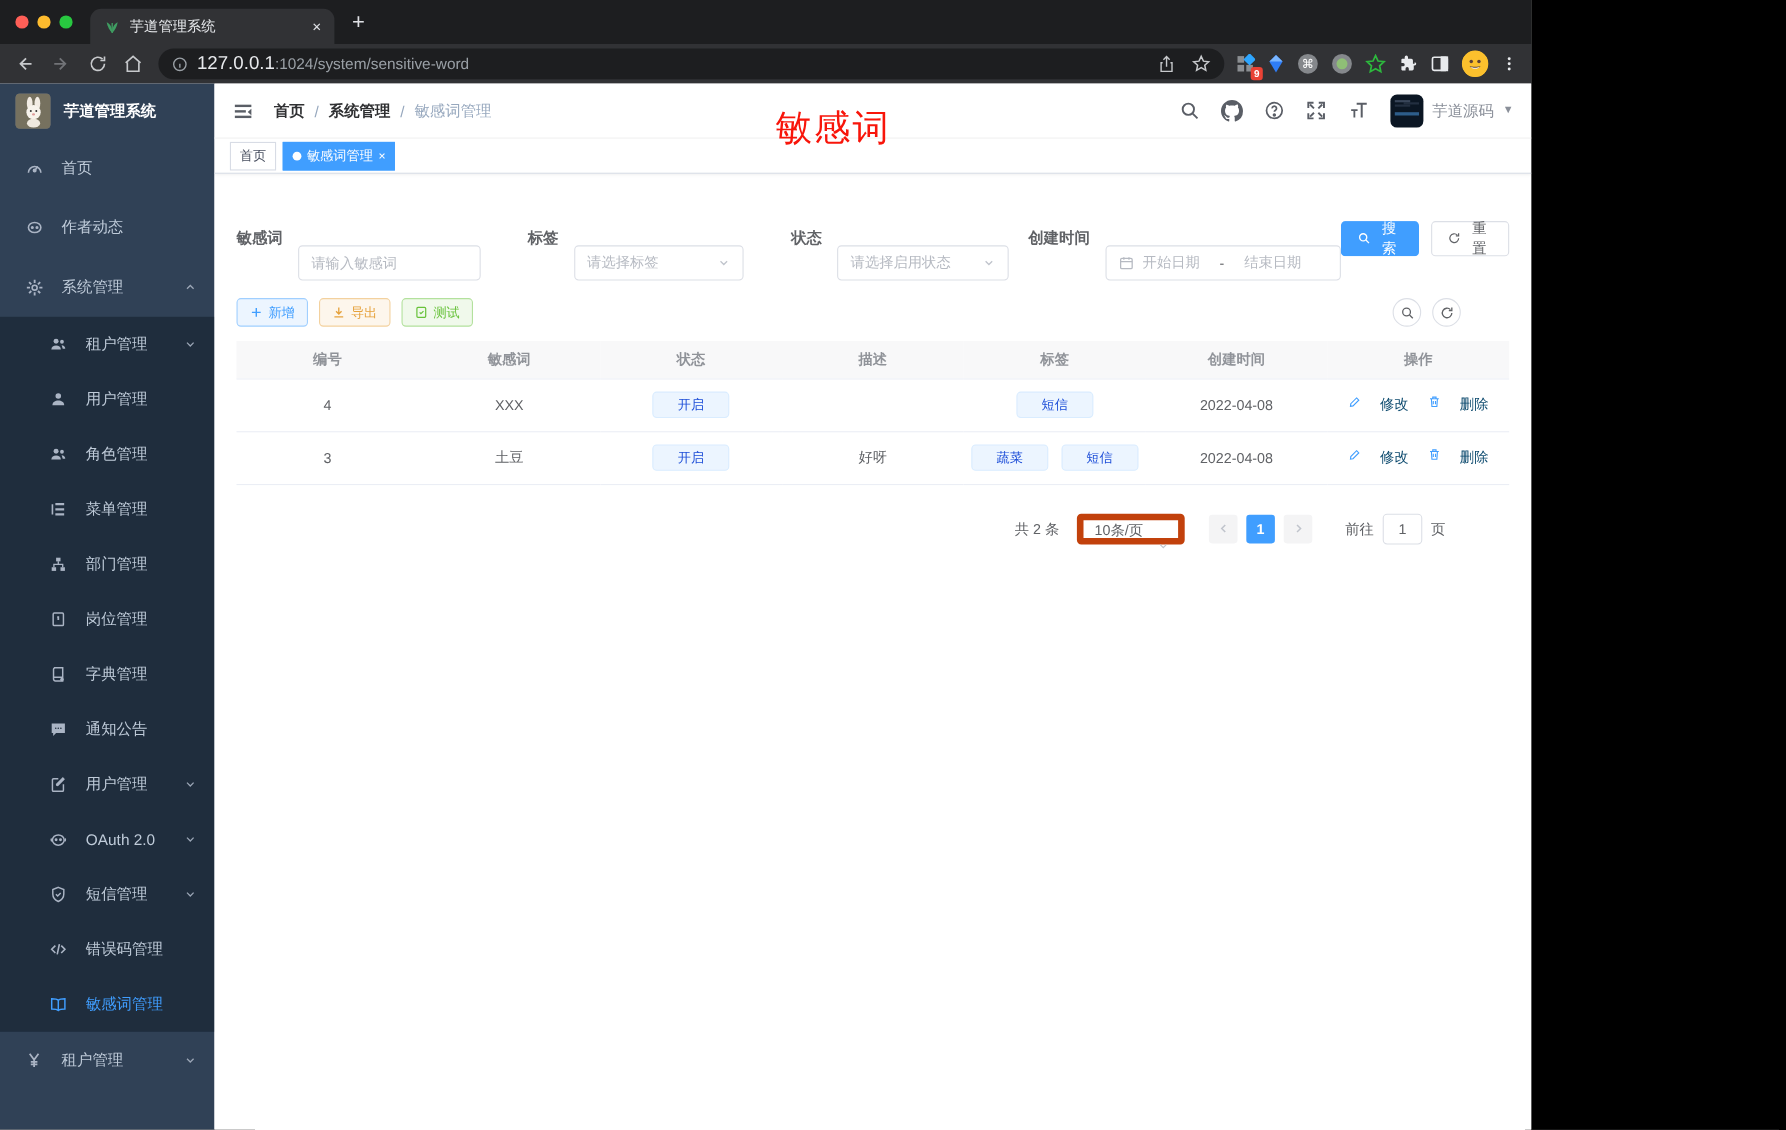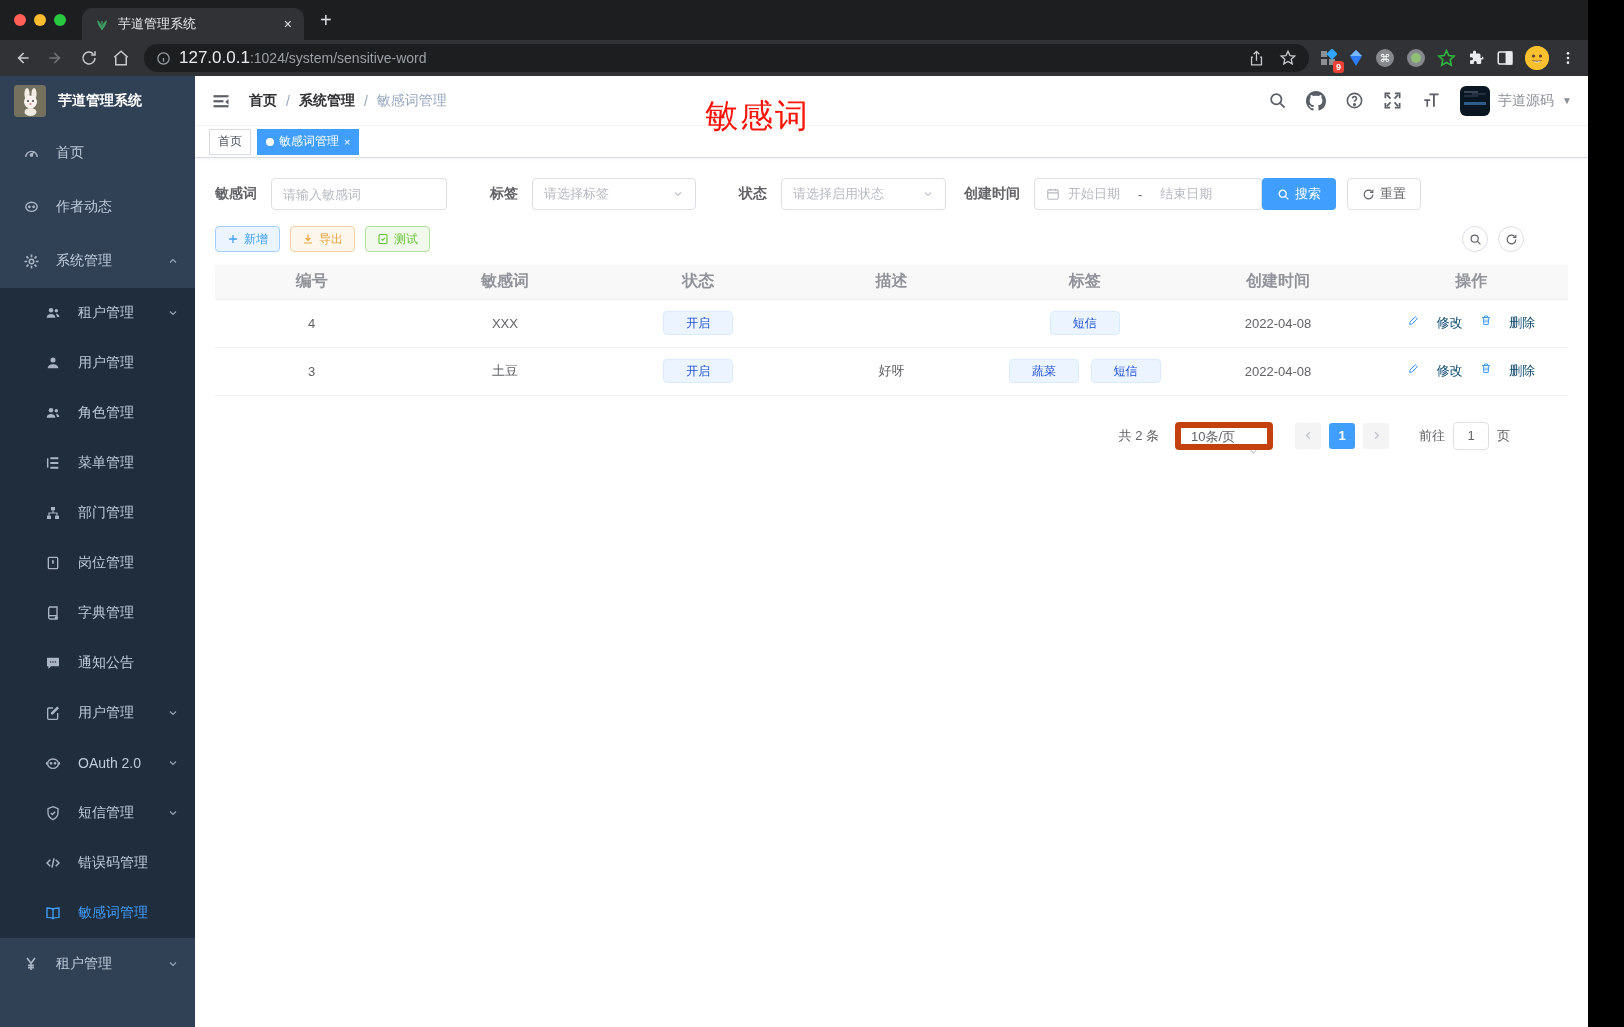--- a/index.html
+++ b/index.html
@@ -1,18 +1,18 @@
 <!DOCTYPE html>
 <html><head>
 <meta charset="utf-8">
 <style>
   * { margin:0; padding:0; box-sizing:border-box; }
   html,body { width:1624px; height:1027px; overflow:hidden; background:#000; }
   body { font-family:"Liberation Sans","DejaVu Sans",sans-serif; }
-  .page { width:1588px; height:1027px; position:relative; background:#fff; display:flex; flex-direction:column; }
+  .page { width:1392px; height:1027px; position:relative; background:#fff; display:flex; flex-direction:column; }
 
   
   .tabstrip { height:40px; background:#1d1e20; display:flex; align-items:center; flex-shrink:0; }
   .traffic { display:flex; gap:8px; margin-left:14px; }
   .tl { width:12px; height:12px; border-radius:50%; }
   .tl.r{background:#ff5f57}.tl.y{background:#febc2e}.tl.g{background:#28c840}
   .tab { margin-left:16px; margin-top:8px; width:222px; height:32px; background:#313235; border-radius:10px 10px 0 0;
          display:flex; align-items:center; padding:0 12px; color:#e8eaed; font-size:13px; gap:8px; }
   .tab-title { flex:1; white-space:nowrap; overflow:hidden; }
   .tab-close { color:#dfe1e5; font-size:14px; cursor:default; }
@@ -77,40 +77,40 @@
         color:#495060; font-size:12px; gap:5px; cursor:pointer; }
   .tv.active { background:#409eff; border-color:#409eff; color:#fff; }
   .tv.active .dot { width:8px; height:8px; border-radius:50%; background:#fff; }
   .tv .x { font-size:11px; }
 
   
   .content { flex:1; padding:20px; position:relative; overflow:hidden; }
   .frow { display:flex; align-items:center; }
   .flabel { font-size:14px; color:#606266; font-weight:700; margin-right:14px; white-space:nowrap; }
   .inp { height:32px; border:1px solid #dcdfe6; border-radius:4px; background:#fff; display:flex; align-items:center;
-         padding:0 11px; font-size:13px; color:#606266; }
+         padding:0 11px; font-size:13px; color:#606266;margin-top:45px; }
   .inp input { border:none; outline:none; width:100%; font-size:13px; color:#606266; font-family:inherit; background:transparent; }
   .inp input::placeholder { color:#b6bac2; }
   .ph { color:#b6bac2; font-size:13px; }
   .sel-caret { margin-left:auto; color:#c0c4cc; display:flex; }
   .btn { height:32px; border-radius:4px; display:inline-flex; align-items:center; justify-content:center; gap:5px;
          font-size:13px; padding:0 14px; cursor:pointer; border:1px solid transparent; }
   .btn-primary { background:#409eff; color:#fff; }
   .btn-plain { background:#fff; border-color:#dcdfe6; color:#606266; }
   .btn-sm { height:26px; padding:0 11px; font-size:12px; }
   .btn-blue { background:#ecf5ff; border-color:#a0cfff; color:#409eff; }
   .btn-yellow { background:#fdf6ec; border-color:#f3d19e; color:#e6a23c; }
   .btn-green { background:#f0f9eb; border-color:#b3e19d; color:#67c23a; }
   .toolrow { margin-top:16px; display:flex; align-items:center; gap:10px; }
   .circ { width:26px; height:26px; border-radius:50%; border:1px solid #dcdfe6; background:#fff; color:#606266;
           display:flex; align-items:center; justify-content:center; cursor:pointer; }
   .toolrow .right { margin-left:auto; display:flex; gap:10px; margin-right:44px; }
 
   table { width:100%; border-collapse:collapse; table-layout:fixed; margin-top:13px; }
-  th { background:#f8f8f9; color:#909399; font-size:16px; font-weight:700; height:34px; text-align:center;
+  th { background:#f8f8f9; color:#909399; font-size:13px; font-weight:700; height:34px; text-align:center;
        border-bottom:1px solid #ebeef5; }
   td { height:48px; text-align:center; font-size:13px; color:#606266; border-bottom:1px solid #ebeef5; background:#fff; }
   .etag { display:inline-flex; align-items:center; height:24px; padding:0 22px; background:#ecf5ff; border:1px solid #d9ecff;
           color:#1d4ed8; border-radius:4px; font-size:12px; margin:0 4px; }
   .op { color:#0c4a6e; font-size:13px; display:inline-flex; align-items:flex-start; gap:17px; margin:0 7px; cursor:pointer; }
 
   .pager { display:flex; align-items:center; justify-content:flex-end; margin-top:26px; padding-right:58px; gap:8px;
            font-size:13px; color:#606266; }
   .psel { width:98px; height:28px; border:6px solid #c2410c; border-radius:4px; display:flex; align-items:flex-start;
           padding:0 8px 0 10px; color:#606266;flex-direction:column; }

